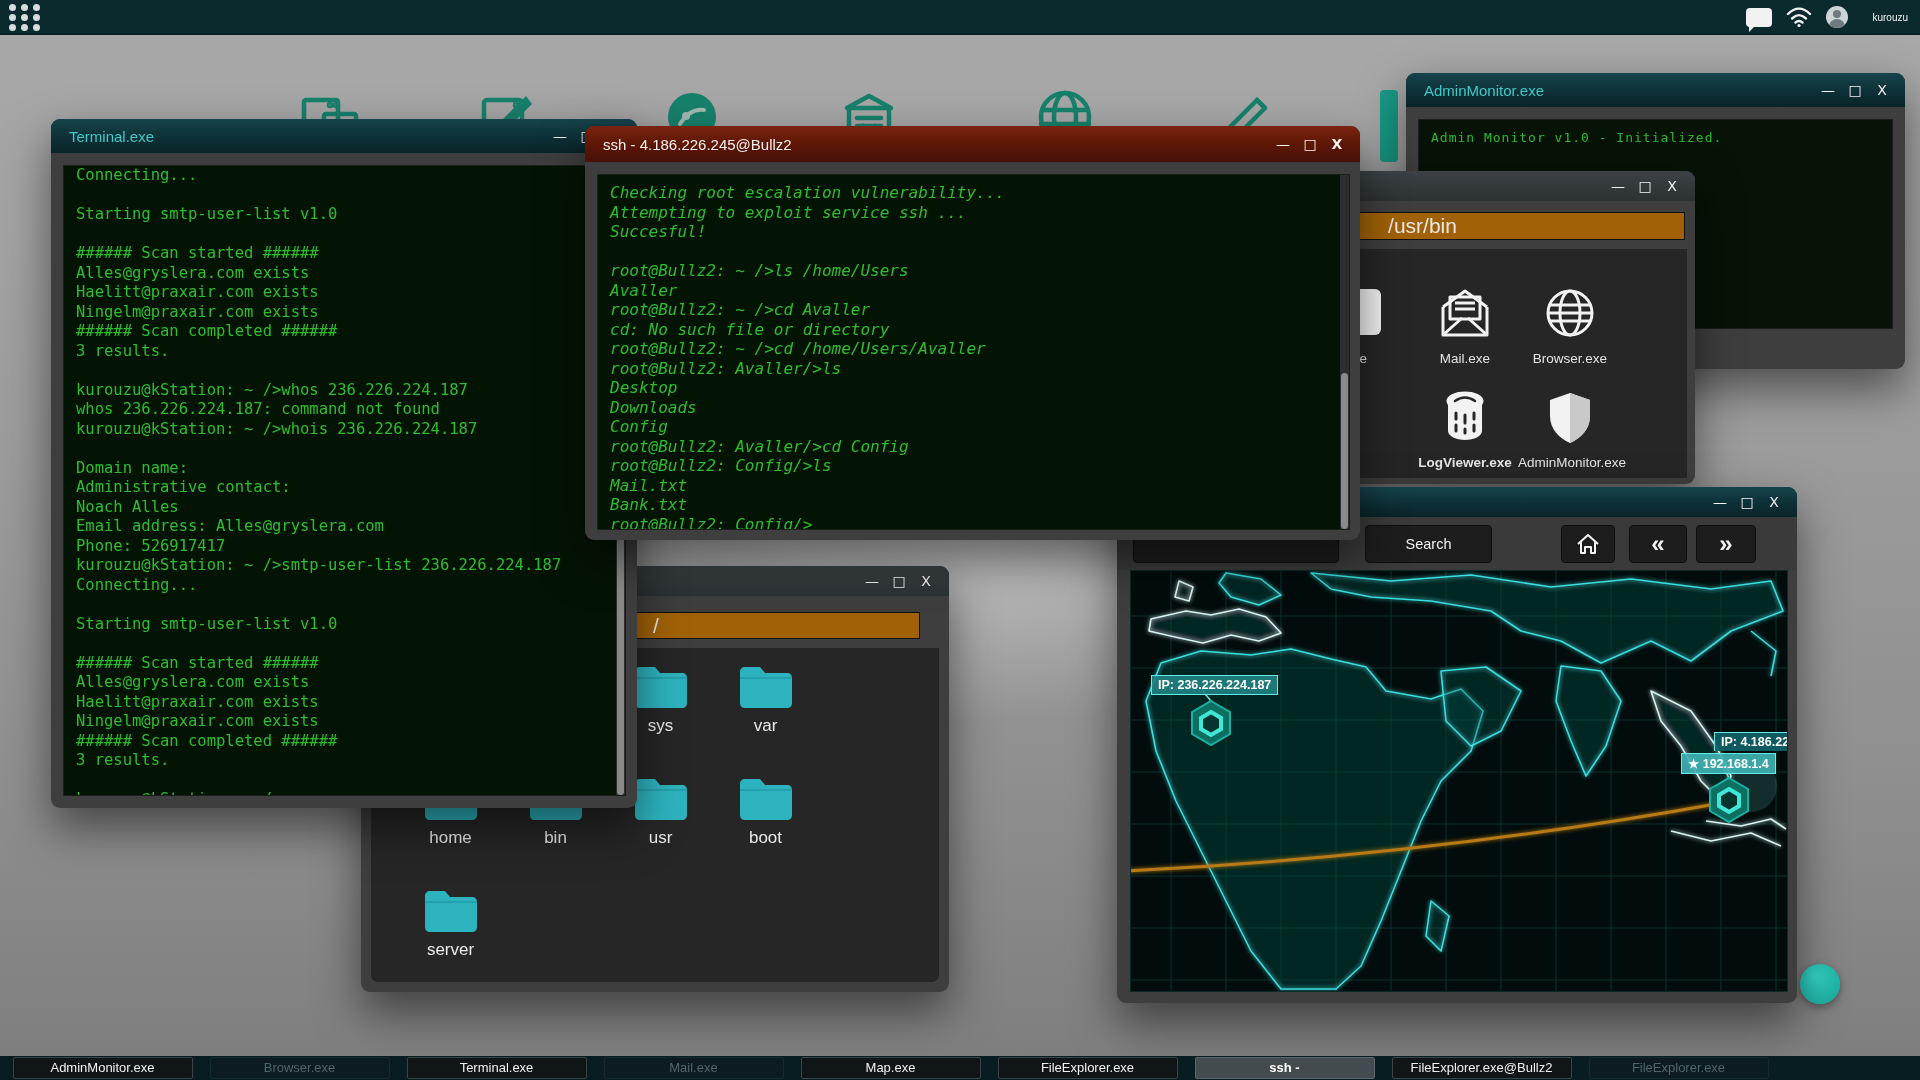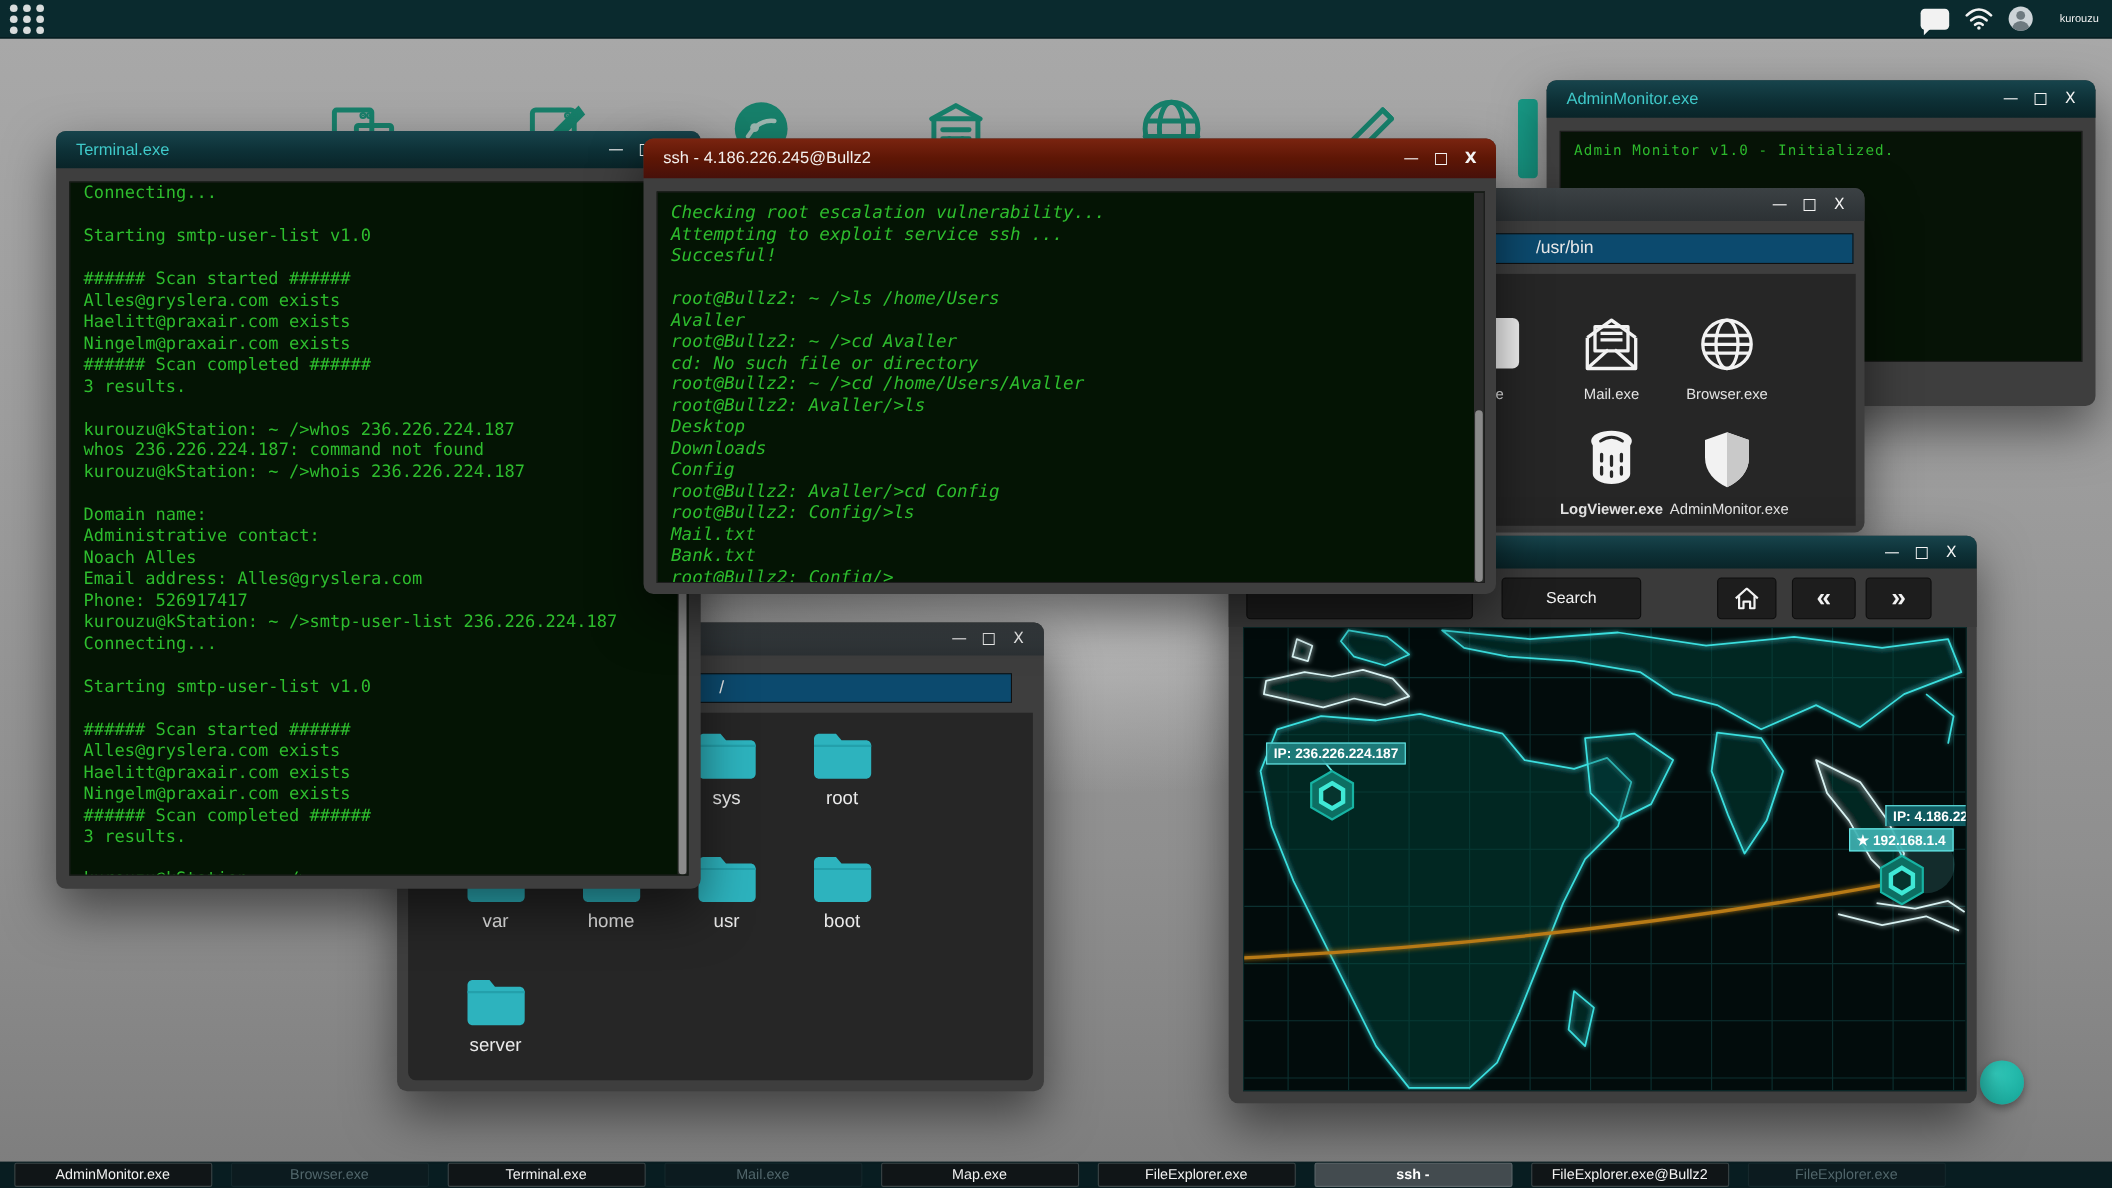--- a/index.html
+++ b/index.html
@@ -39,21 +39,21 @@
   .teal-bar .title{color:#3fc9c9;}
   .red-bar{background:linear-gradient(180deg,#7a2410 0%,#5e1605 50%,#47100a 100%);height:36px;}
   .red-bar .title{color:#f4f0ee;}
   .grey-bar{background:linear-gradient(180deg,#3b4144,#2c3134);height:30px;}
   .term{position:absolute;background:#041404;border:1px solid #1d1d1d;overflow:hidden;}
   .term pre{margin:0;padding:8px 12px;font-family:"DejaVu Sans Mono",monospace;
     color:#2ebd2e;font-size:15.5px;line-height:19.5px;}
   .vscroll{position:absolute;top:0;bottom:0;width:9px;background:#2e2e2e;}
   .vscroll .thumb{position:absolute;left:1px;right:1px;background:#8a8a8a;border-radius:4px;}
   
-  .pathbar{position:absolute;background:#0c4a6e;color:#e8e8e8;font-size:16px;text-align:center;
+  .pathbar{position:absolute;background:#a16207;color:#e8e8e8;font-size:21px;text-align:center;
     border:1px solid #101010;display:flex;align-items:center;justify-content:center;}
   .panel{position:absolute;background:#262626;overflow:hidden;}
   .fitem{position:absolute;width:104px;text-align:center;color:#e4e4e4;font-size:13.5px;}
   .fitem svg{display:block;margin:0 auto 8px auto;}
   .folder-grid{position:absolute;left:398px;top:658px;display:grid;grid-template-columns:repeat(4,105px);grid-auto-rows:112px;z-index:40;}
   .folder-cell{text-align:center;color:#eaeaea;font-size:17px;}
   .folder-cell svg{display:block;margin:6px auto 6px auto;}
   .folder-cell.empty{visibility:hidden;}
   
   .toolbtn{position:absolute;top:525px;height:36px;background:#1d1d1d;border:1px solid #0e0e0e;
@@ -297,44 +297,44 @@
       </div>
 
       <div class="folder-cell shown">
         <svg width="56" height="46" viewBox="0 0 56 46">
           <path d="M2 8 C2 5 4 3 7 3 L22 3 L27 9 L49 9 C52 9 54 11 54 14 L54 39 C54 42 52 44 49 44 L7 44 C4 44 2 42 2 39 Z" fill="#2db3be"></path>
           <path d="M2 14 L54 14" stroke="#23a0ab" stroke-width="2"></path>
         </svg>
         <span>sys</span>
       </div>
 
-      <div class="folder-cell shown">
-        <svg width="56" height="46" viewBox="0 0 56 46">
-          <path d="M2 8 C2 5 4 3 7 3 L22 3 L27 9 L49 9 C52 9 54 11 54 14 L54 39 C54 42 52 44 49 44 L7 44 C4 44 2 42 2 39 Z" fill="#2db3be"></path>
-          <path d="M2 14 L54 14" stroke="#23a0ab" stroke-width="2"></path>
-        </svg>
-        <span>root</span>
-      </div>
 
       <div class="folder-cell shown">
         <svg width="56" height="46" viewBox="0 0 56 46">
           <path d="M2 8 C2 5 4 3 7 3 L22 3 L27 9 L49 9 C52 9 54 11 54 14 L54 39 C54 42 52 44 49 44 L7 44 C4 44 2 42 2 39 Z" fill="#2db3be"></path>
           <path d="M2 14 L54 14" stroke="#23a0ab" stroke-width="2"></path>
         </svg>
         <span>var</span>
       </div>
 
       <div class="folder-cell shown">
         <svg width="56" height="46" viewBox="0 0 56 46">
           <path d="M2 8 C2 5 4 3 7 3 L22 3 L27 9 L49 9 C52 9 54 11 54 14 L54 39 C54 42 52 44 49 44 L7 44 C4 44 2 42 2 39 Z" fill="#2db3be"></path>
           <path d="M2 14 L54 14" stroke="#23a0ab" stroke-width="2"></path>
         </svg>
         <span>home</span>
       </div>
 
+      <div class="folder-cell shown">
+        <svg width="56" height="46" viewBox="0 0 56 46">
+          <path d="M2 8 C2 5 4 3 7 3 L22 3 L27 9 L49 9 C52 9 54 11 54 14 L54 39 C54 42 52 44 49 44 L7 44 C4 44 2 42 2 39 Z" fill="#2db3be"></path>
+          <path d="M2 14 L54 14" stroke="#23a0ab" stroke-width="2"></path>
+        </svg>
+        <span>bin</span>
+      </div>
 
       <div class="folder-cell shown">
         <svg width="56" height="46" viewBox="0 0 56 46">
           <path d="M2 8 C2 5 4 3 7 3 L22 3 L27 9 L49 9 C52 9 54 11 54 14 L54 39 C54 42 52 44 49 44 L7 44 C4 44 2 42 2 39 Z" fill="#2db3be"></path>
           <path d="M2 14 L54 14" stroke="#23a0ab" stroke-width="2"></path>
         </svg>
         <span>usr</span>
       </div>
 
       <div class="folder-cell shown">

